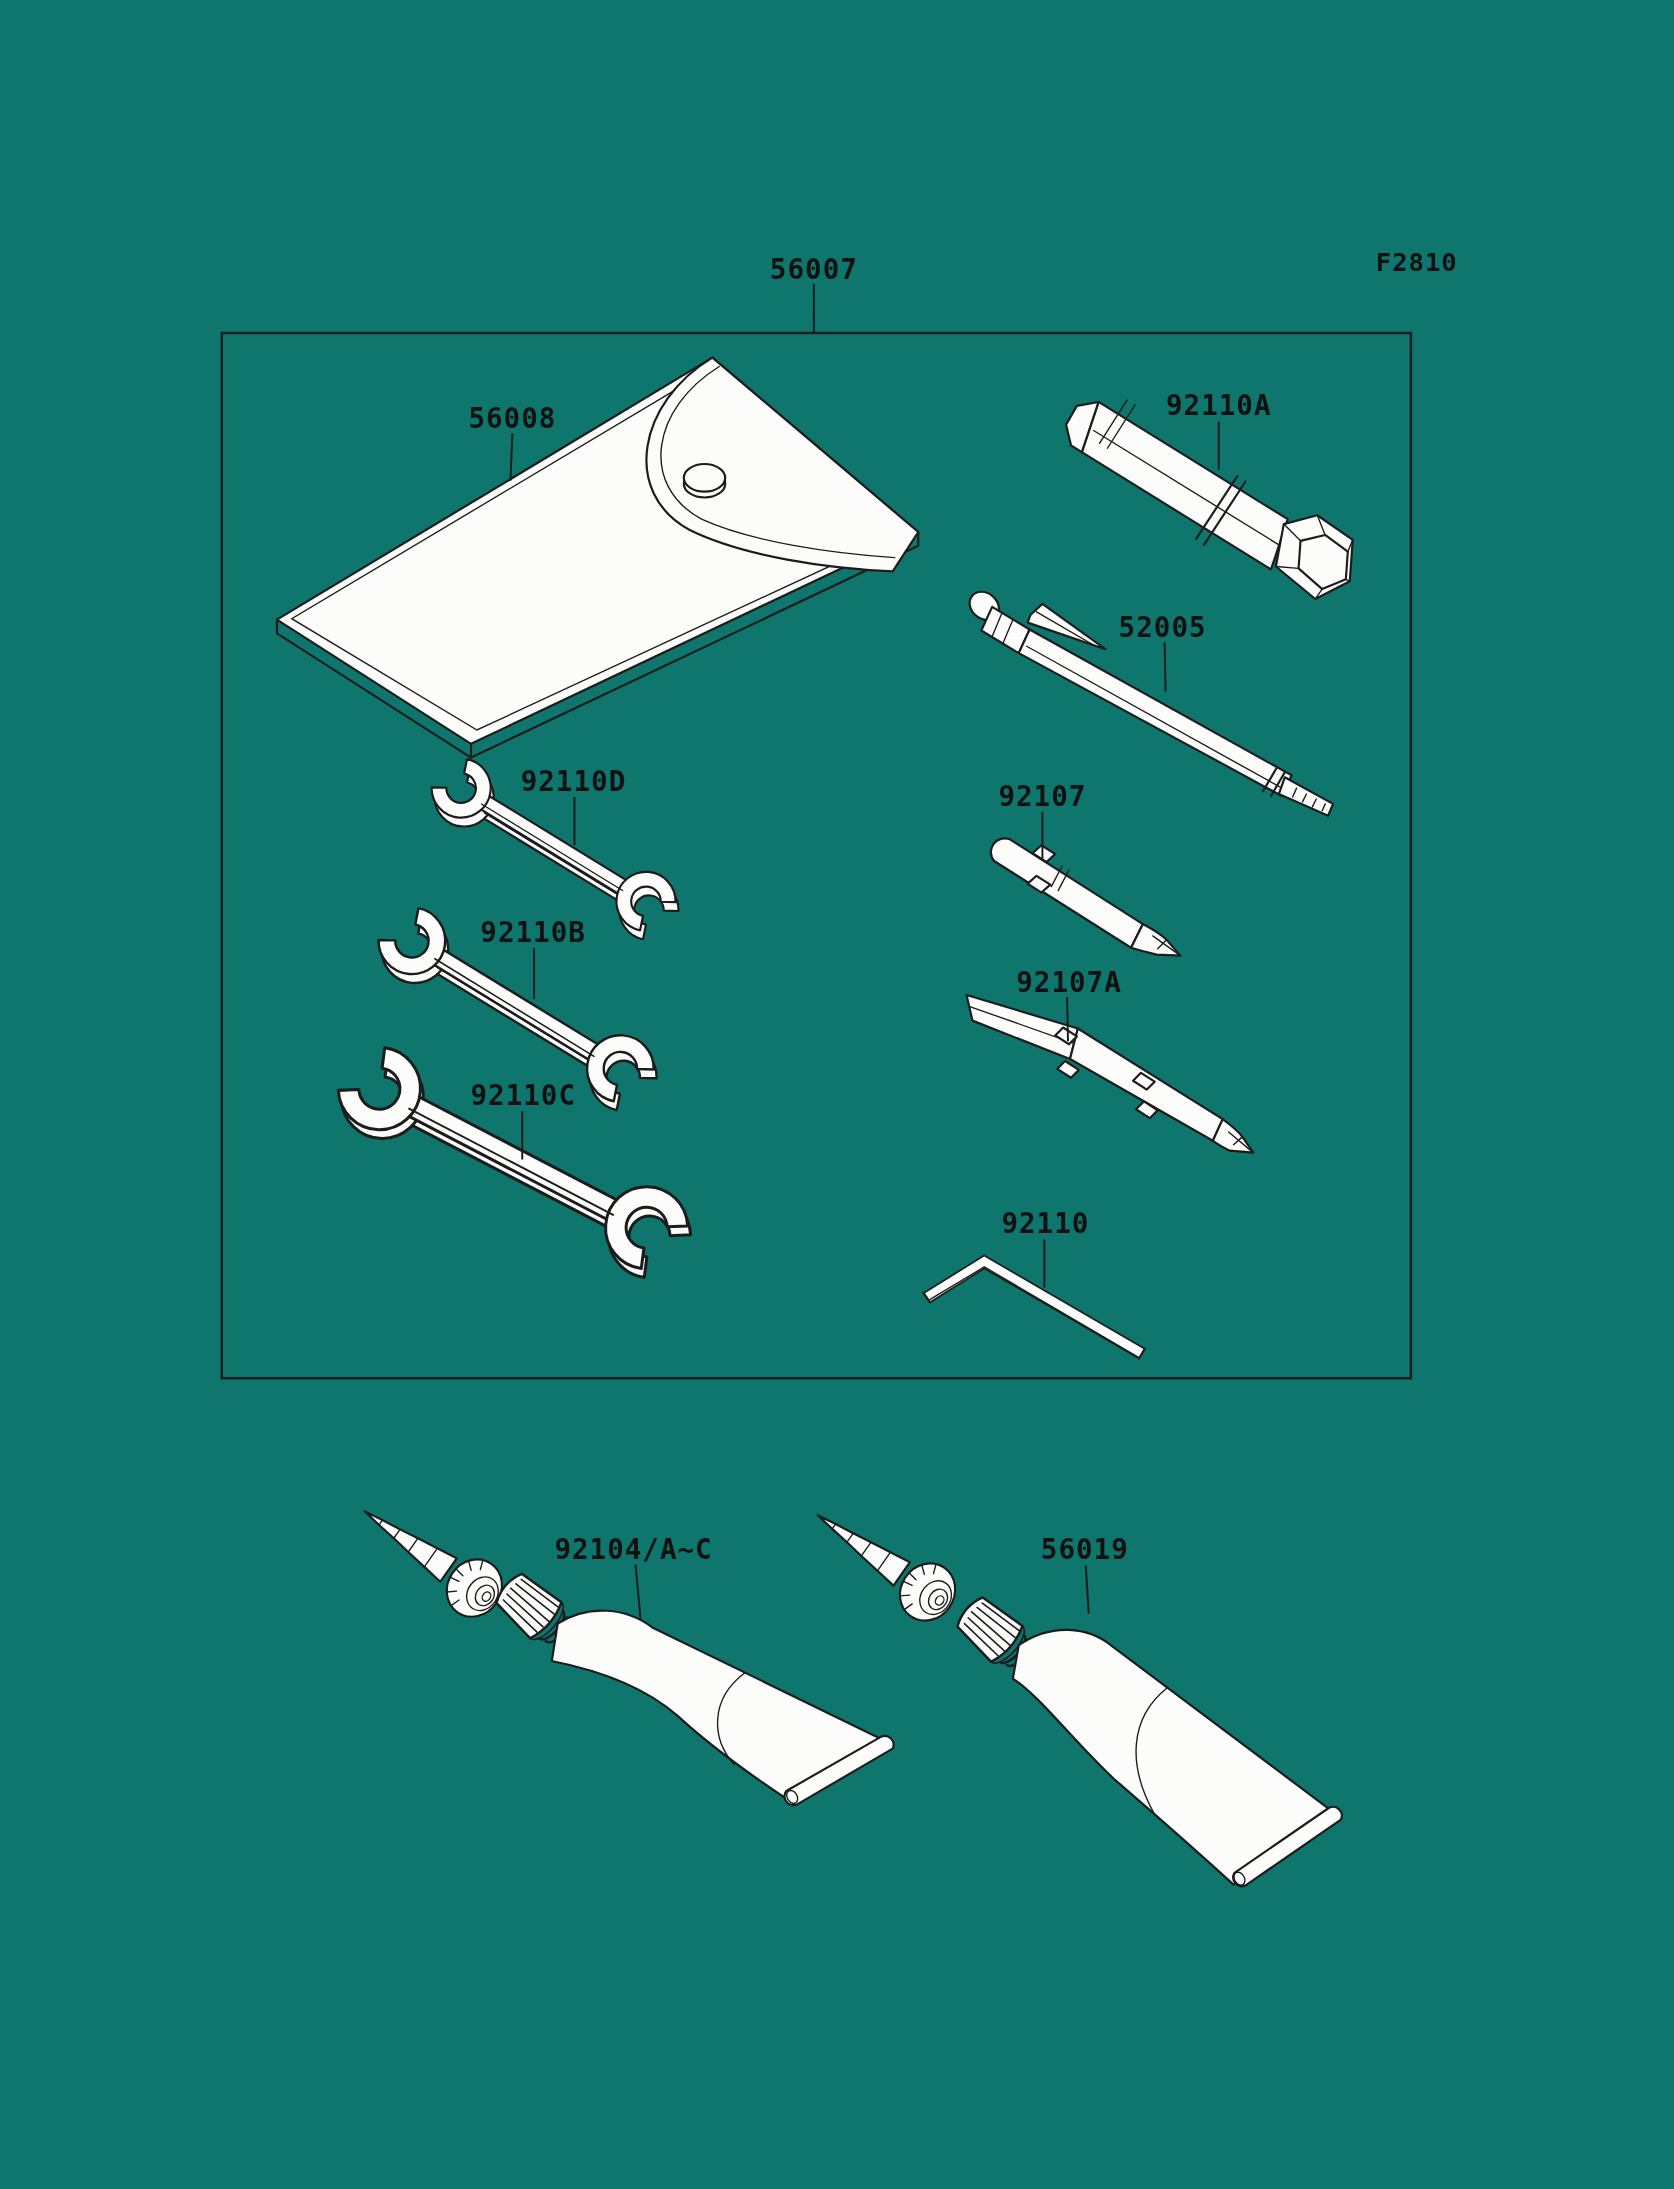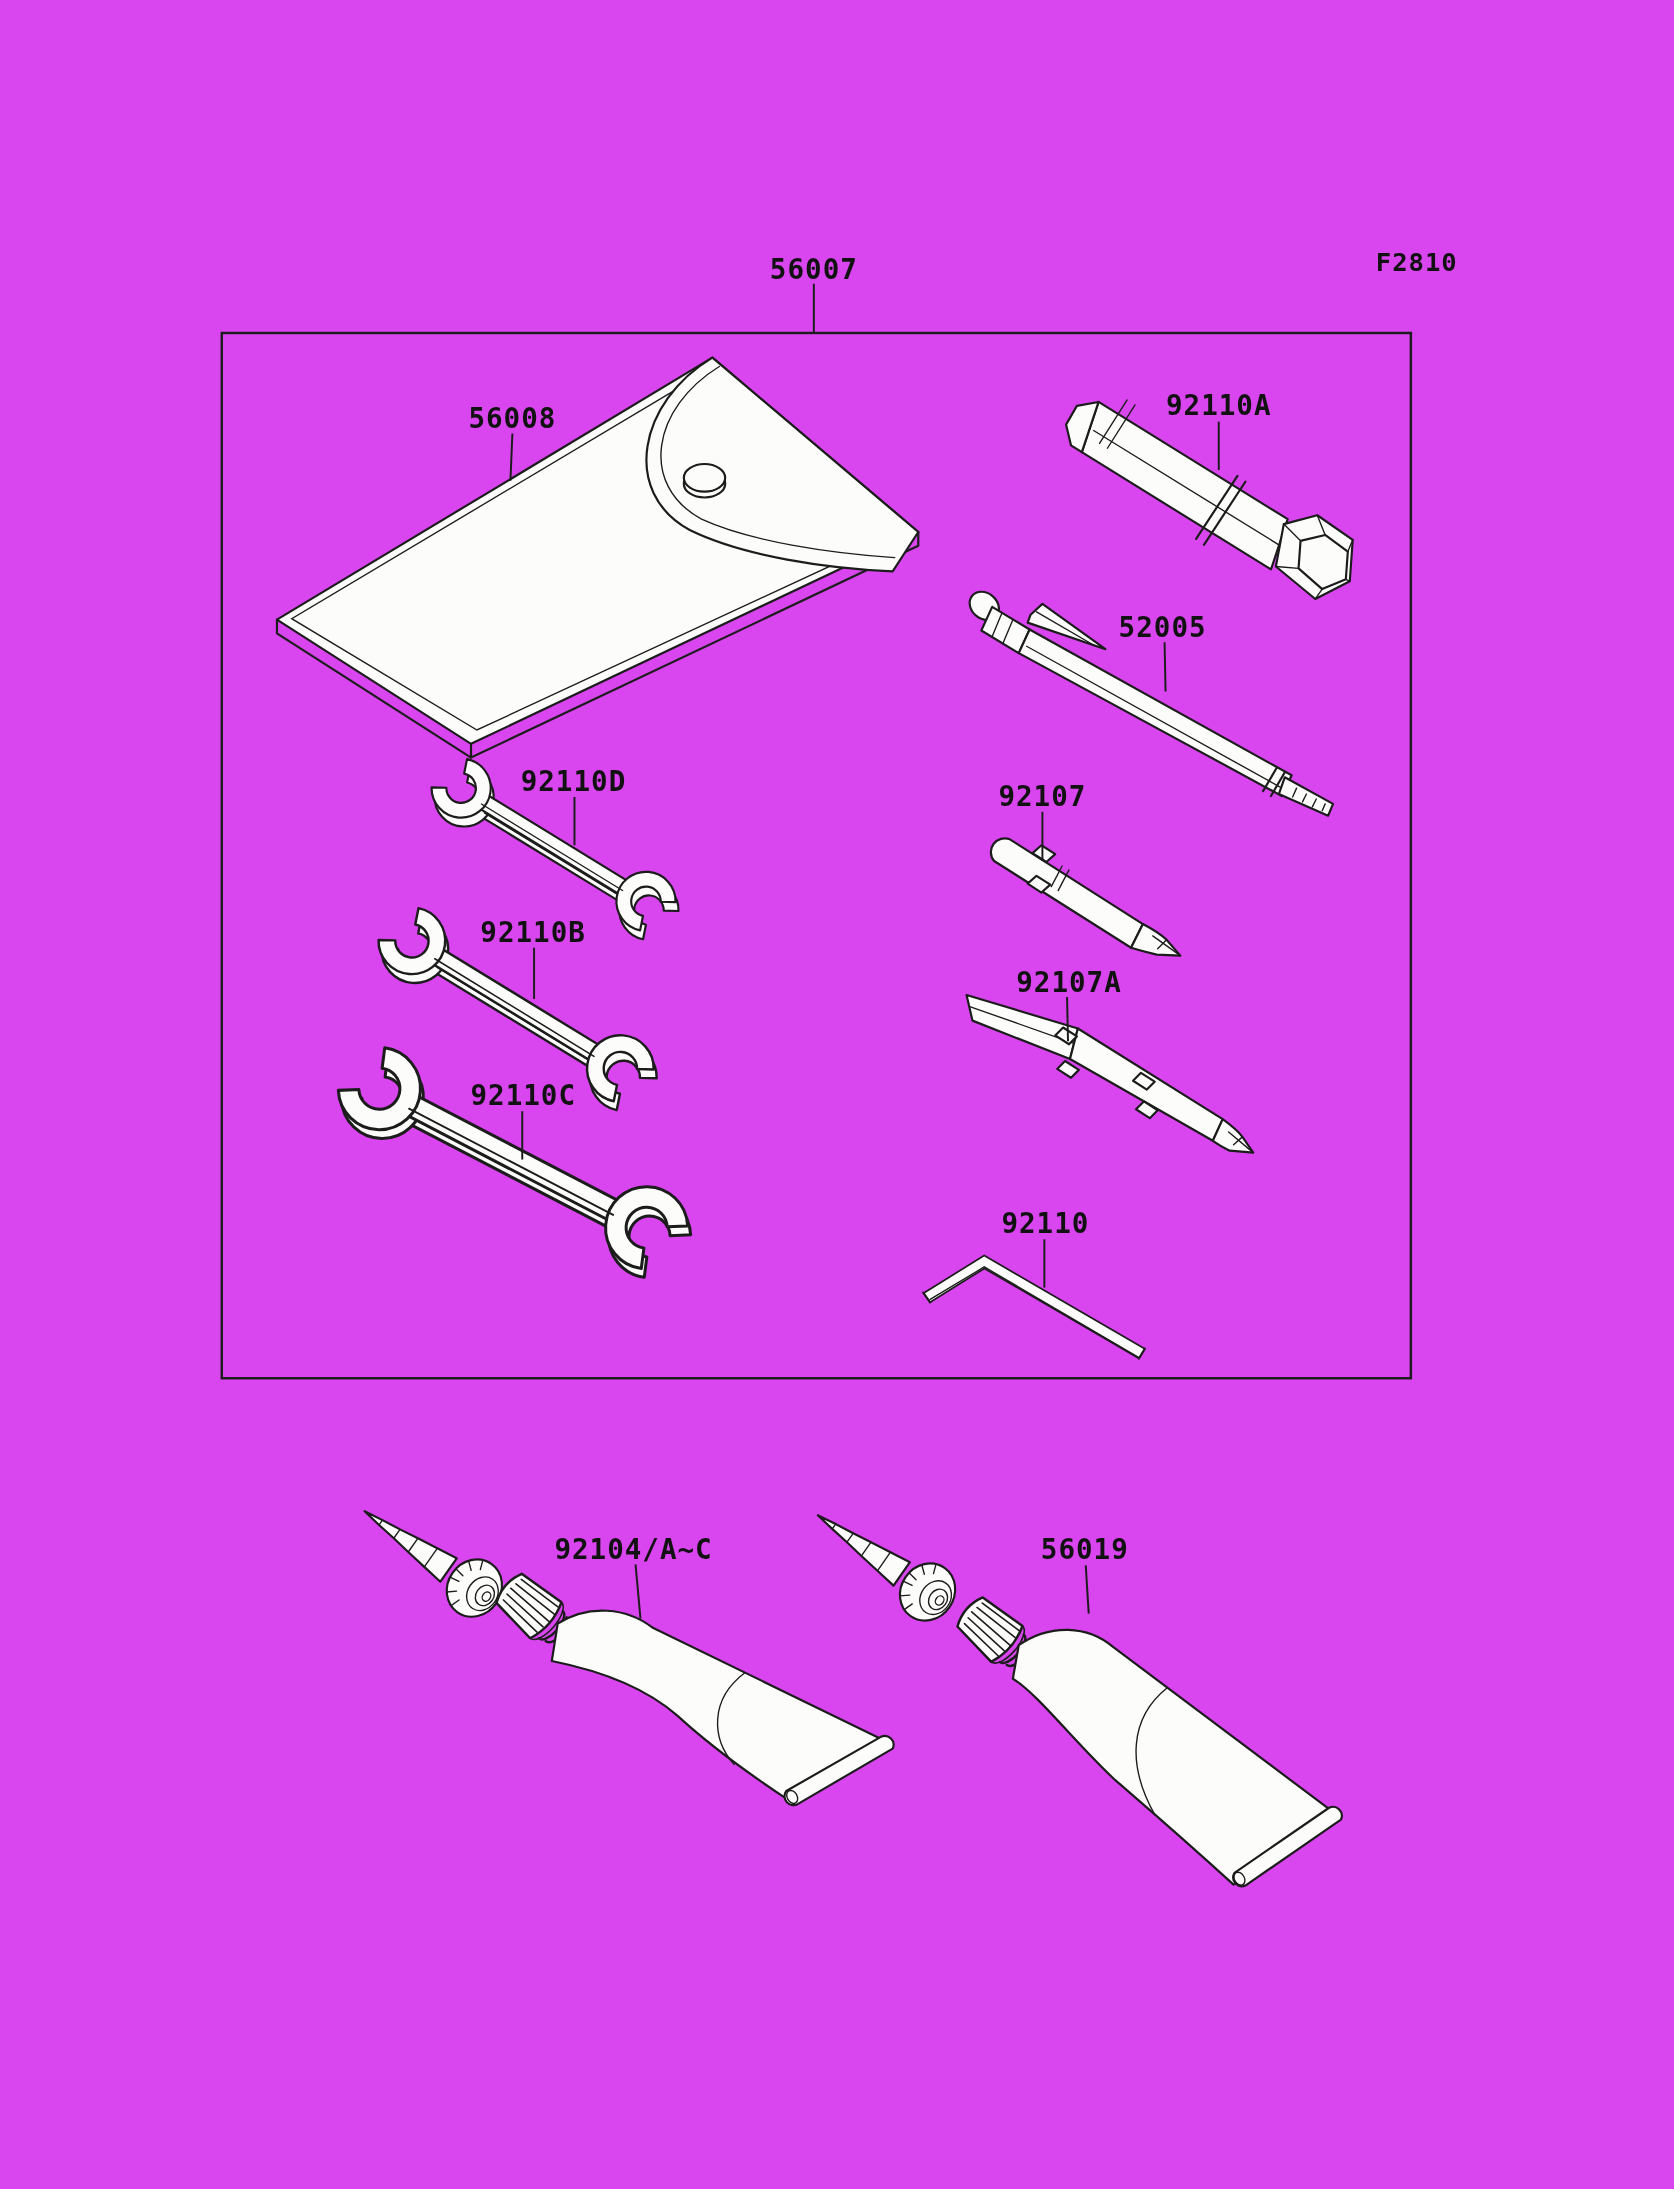--- a/index.html
+++ b/index.html
@@ -1,17 +1,17 @@
 <!DOCTYPE html>
 <html><head>
 <meta charset="utf-8">
 <title>F2810</title>
 <style>
   html,body{margin:0;padding:0;background:#fcfdfb;}
-  .canvas{position:relative;width:1675px;height:2190px;background:#d946ef;overflow:hidden;
+  .canvas{position:relative;width:1675px;height:2190px;background:#0f766e;overflow:hidden;
           font-family:"DejaVu Sans Mono", monospace;}
   svg{position:absolute;left:0;top:0;}
   .ln{fill:none;stroke:#1c1c1c;stroke-width:2.2;stroke-linejoin:round;stroke-linecap:round;}
   .fw{fill:#fcfdfb;stroke:#1c1c1c;stroke-width:2.2;stroke-linejoin:round;}
   .thin{fill:none;stroke:#1c1c1c;stroke-width:1.4;stroke-linecap:round;}
   .leader{fill:none;stroke:#1c1c1c;stroke-width:2;}
   .part-label{font-family:"DejaVu Sans Mono", monospace;font-weight:bold;font-size:28px;
               letter-spacing:1px;fill:#111;}
   .small-label{font-size:26px;}
 </style>

